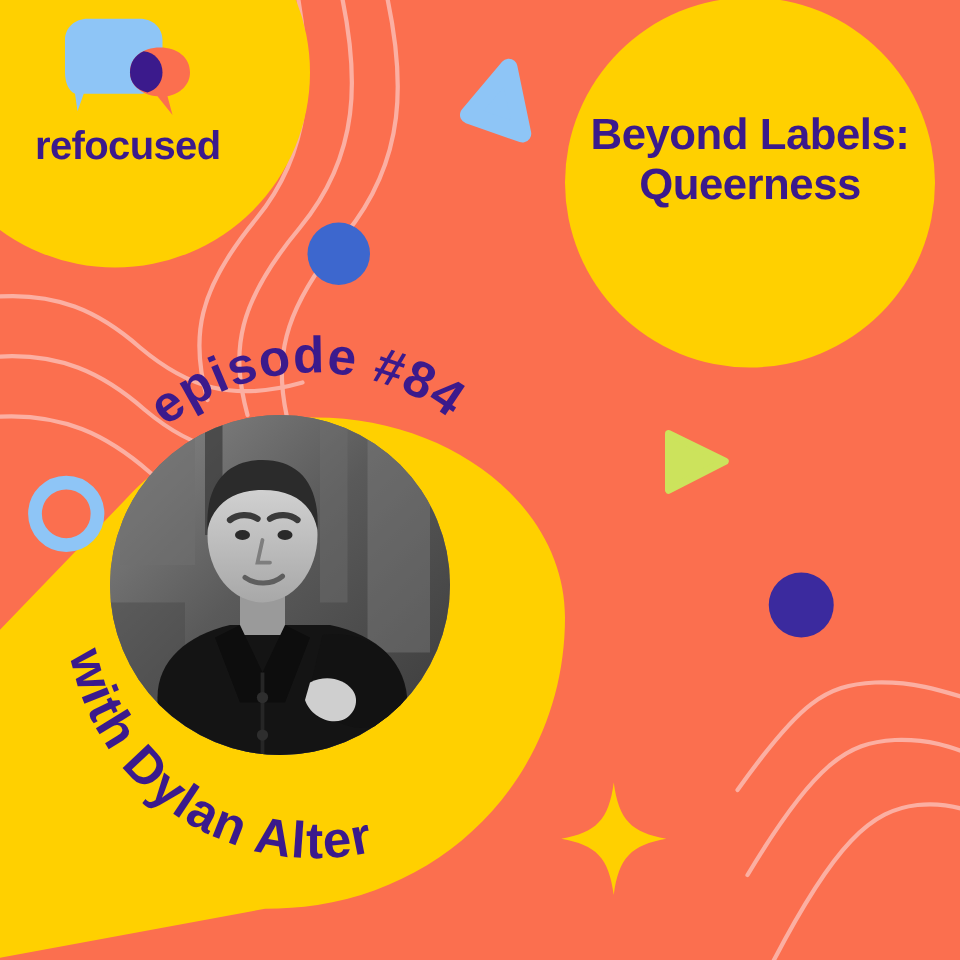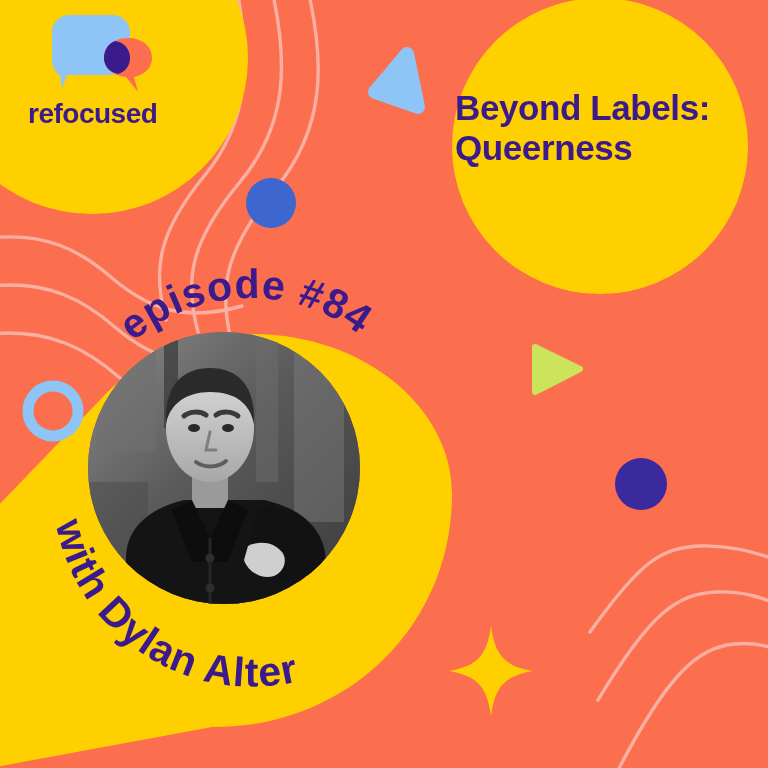--- a/index.html
+++ b/index.html
@@ -34,33 +34,34 @@
     position: absolute;
     left: 8px;
     top: 0;
     width: 140px;
     height: 86px;
   }
   .logo-word {
     position: absolute;
     left: 0;
     top: 86px;
-    font-size: 28px;
+    font-size: 32px;
     font-weight: 700;
     letter-spacing: -0.5px;
     color: #3B1A8C;
     line-height: 1;
   }
 
   
   .title-text {
     position: absolute;
     left: 455px;
     top: 88px;
     width: 290px;
+    text-align: center;
     color: #3B1A8C;
     font-size: 35px;
     font-weight: 700;
     line-height: 1.13;
     letter-spacing: -0.4px;
   }
 
   
   .curve-text {
     position: absolute;

